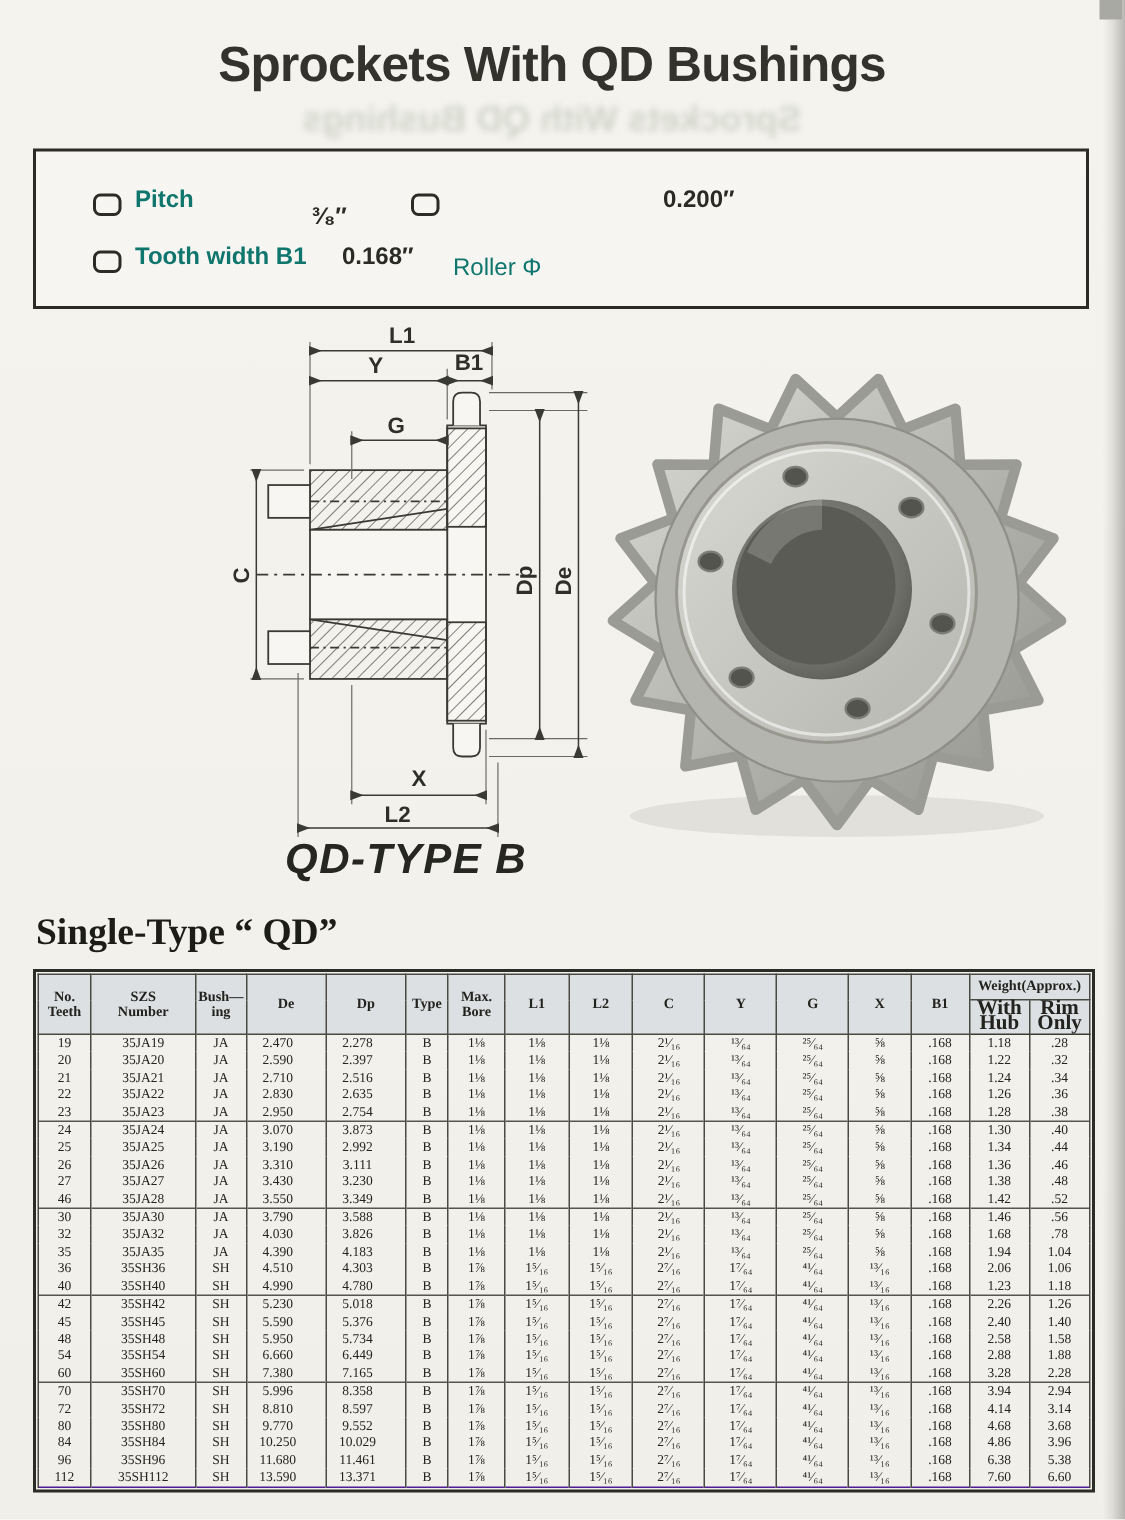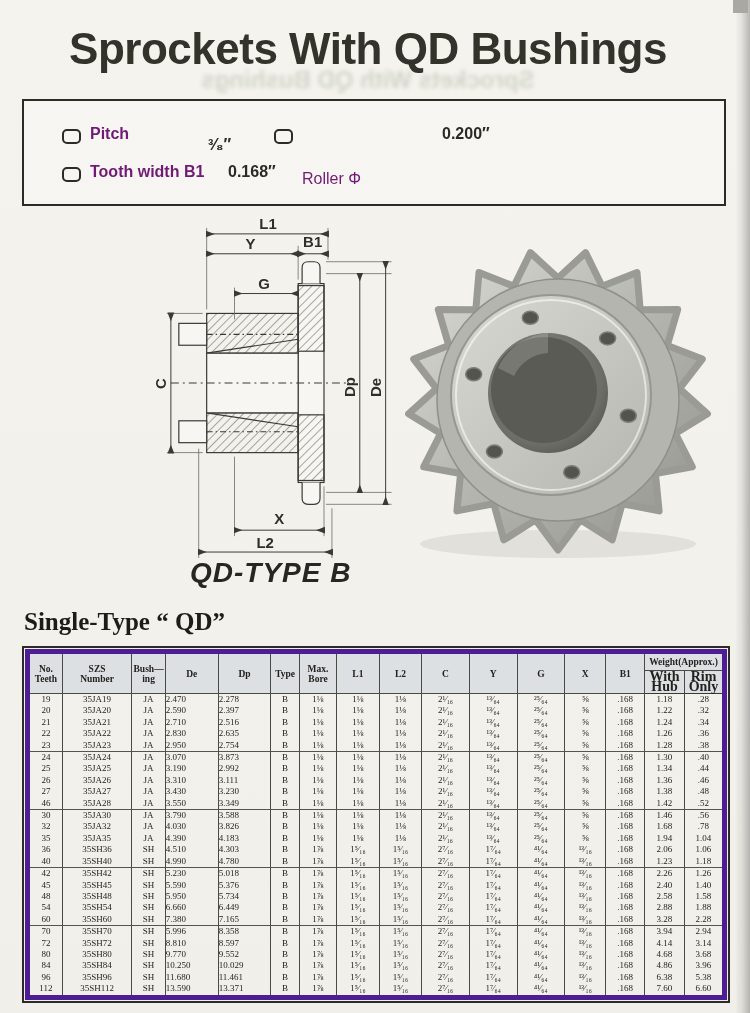--- a/index.html
+++ b/index.html
@@ -6,63 +6,63 @@
   body{
     width:750px;height:1013px;position:relative;overflow:hidden;
     background:linear-gradient(180deg,#f5f3ee 0%,#f3f1ec 60%,#f1efe9 100%);
     font-family:"Liberation Sans",sans-serif;color:#2e2e29;
   }
   .edge-shadow{position:absolute;top:0;right:0;width:15px;height:100%;
     background:linear-gradient(to right,rgba(0,0,0,0) 0%,rgba(0,0,0,.08) 45%,rgba(0,0,0,.25) 100%);}
   .corner-mark{position:absolute;top:0;right:2px;width:15px;height:13px;background:#a9a9a4;}
 
   .page-title{position:absolute;top:24px;left:0;width:736px;text-align:center;
-    font-size:44px;font-weight:bold;letter-spacing:-.5px;color:#33332c;}
+    font-size:33px;font-weight:bold;letter-spacing:-.5px;color:#33332c;}
   .ghost-title{position:absolute;top:66px;left:0;width:736px;text-align:center;
     font-size:24px;font-weight:bold;color:rgba(125,145,120,.30);
     transform:scaleX(-1);filter:blur(2px);}
 
   
   .spec-box{position:absolute;left:22px;top:99px;width:700px;height:103px;
     border:2px solid #2c2c27;background:rgba(255,255,255,.25);}
   .cbx{position:absolute;width:15px;height:11px;border:2px solid #2c2c27;border-radius:5px;background:transparent;}
-  .spec-label{position:absolute;font-size:16px;font-weight:bold;color:#701a75;}
+  .spec-label{position:absolute;font-size:16px;font-weight:bold;color:#0f766e;}
   .spec-label.lite{font-weight:500;}
   .spec-value{position:absolute;font-size:16px;font-weight:bold;color:#2b2b26;}
   .frac-big{font-size:16px;font-weight:bold;margin-top:17px;}
 
   
   .diagram{position:absolute;left:146px;top:214px;width:354px;height:346px;}
   .diagram svg{width:100%;height:100%;}
   .diagram text{font-family:"Liberation Sans",sans-serif;font-size:15px;fill:#2f2f2a;}
   .caption{position:absolute;left:190px;top:557px;font-size:28px;font-style:italic;
     font-weight:bold;letter-spacing:1px;color:#26262t2;color:#262622;}
 
   .photo{position:absolute;left:382px;top:238px;width:352px;height:332px;}
   .photo svg{width:100%;height:100%;}
 
   .section-heading{position:absolute;left:24px;top:608px;
     font-family:"Liberation Serif",serif;font-size:25px;font-weight:bold;color:#1d1d18;}
 
   
   .tbl-wrap{position:absolute;left:22px;top:646px;width:702px;
     border:2px solid #2b2b27;padding:1px;background:transparent;}
-  table{width:100%;border-collapse:collapse;table-layout:fixed;border:5px solid #4c1d95;}
+  table{width:100%;border-collapse:collapse;table-layout:fixed;border:1px solid #4c1d95;}
   thead th{
     background:#dde0e2;border:1px solid #4a4a45;
     font-family:"Liberation Serif",serif;font-weight:bold;
     font-size:9.5px;line-height:10px;padding:3px 0;color:#22221e;}
   thead tr.sub th{font-size:14px;padding:1px 0;}
   tbody td{
     font-family:"Liberation Serif",serif;font-size:9px;line-height:11.4px;height:11.4px;
     padding:0;text-align:center;color:#24241f;
     border-left:1px solid #4a4a45;border-right:1px solid #4a4a45;}
   tbody tr.grp td{border-top:1px solid #55554f;}
   thead tr:last-child th{border-bottom:1.5px solid #3a3a35;}
-  tbody td:nth-child(4),tbody td:nth-child(5){text-align:left;padding-right:11px;}
+  tbody td:nth-child(4),tbody td:nth-child(5){text-align:center;padding-right:11px;}
   col.c1{width:5.4%}col.c2{width:10.8%}col.c3{width:5.2%}col.c4{width:8.2%}
   col.c5{width:8.2%}col.c6{width:4.4%}col.c7{width:5.8%}col.c8{width:6.6%}
   col.c9{width:6.6%}col.c10{width:7.4%}col.c11{width:7.4%}col.c12{width:7.4%}
   col.c13{width:6.4%}col.c14{width:6.0%}col.c15{width:6.2%}col.c16{width:6.2%}
 </style>
 </head>
 <body>
 
 <div class="edge-shadow"></div>
 <div class="corner-mark"></div>

